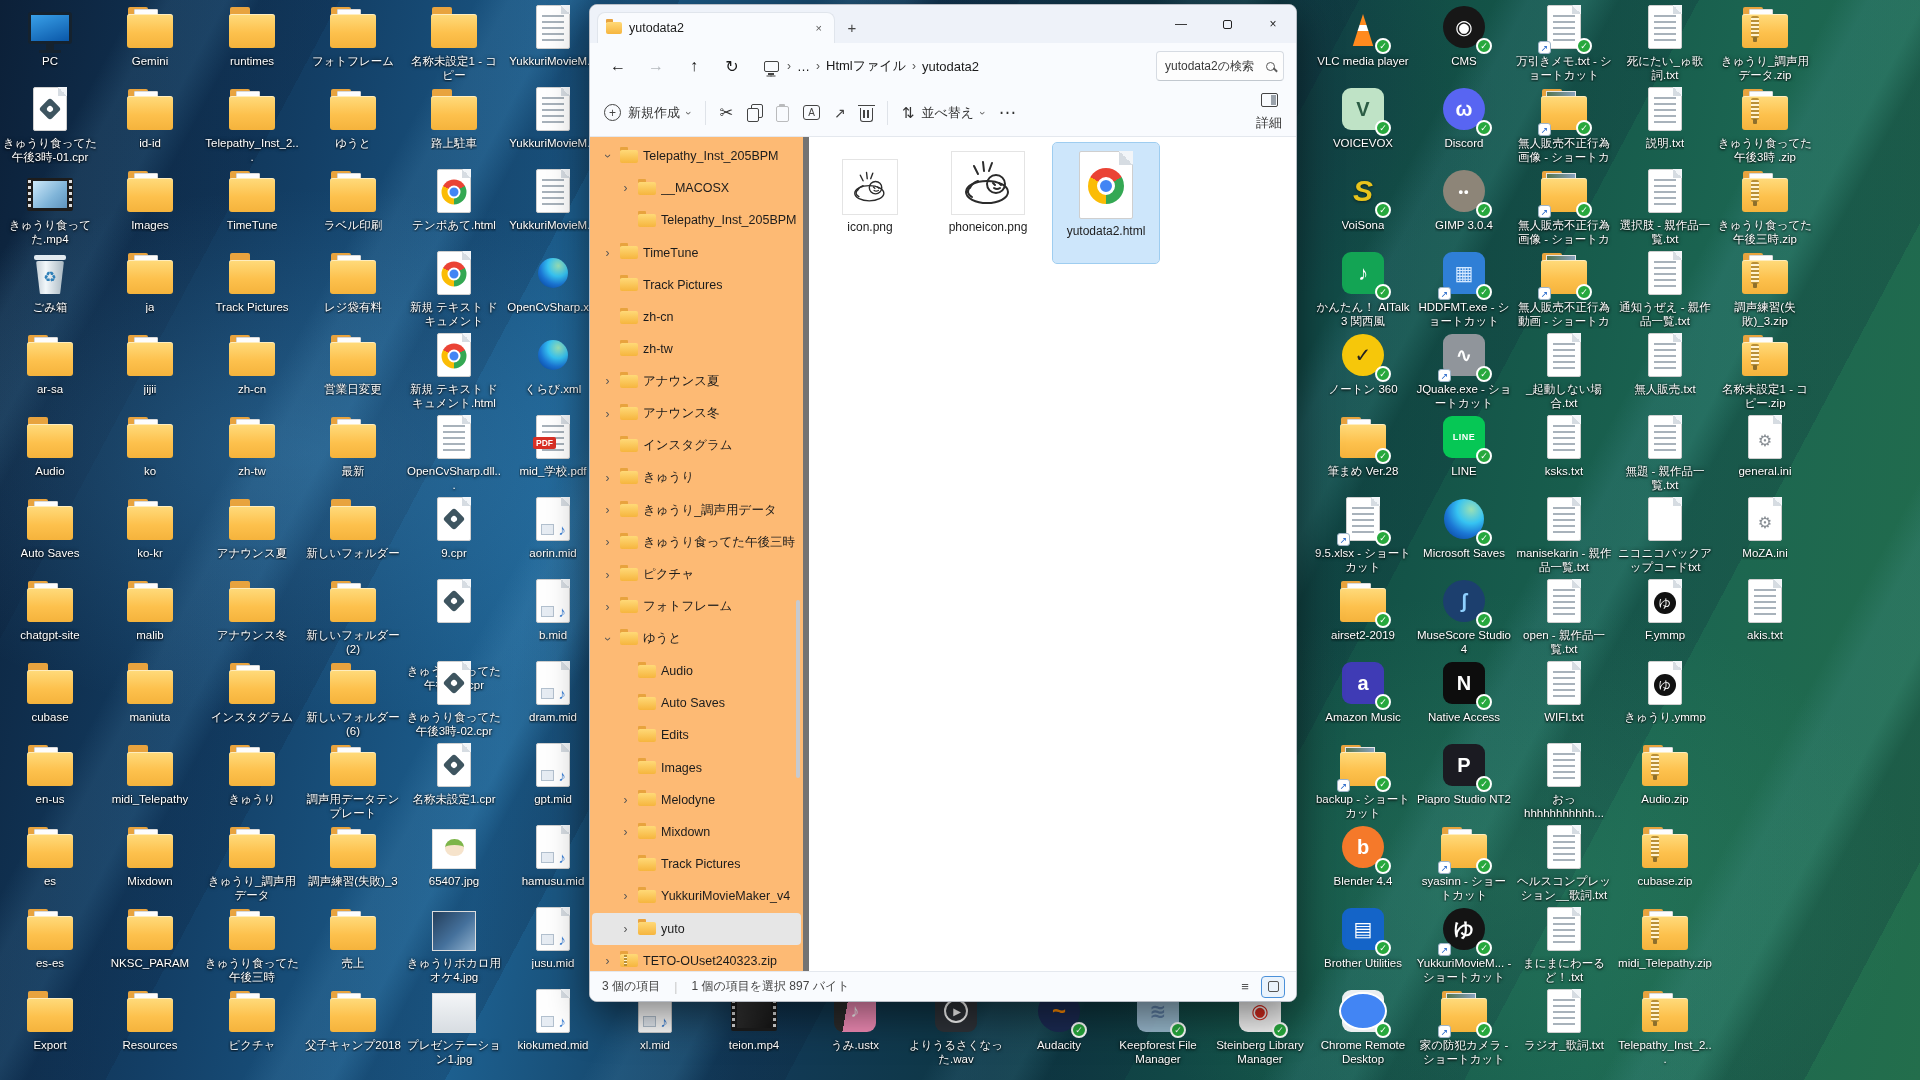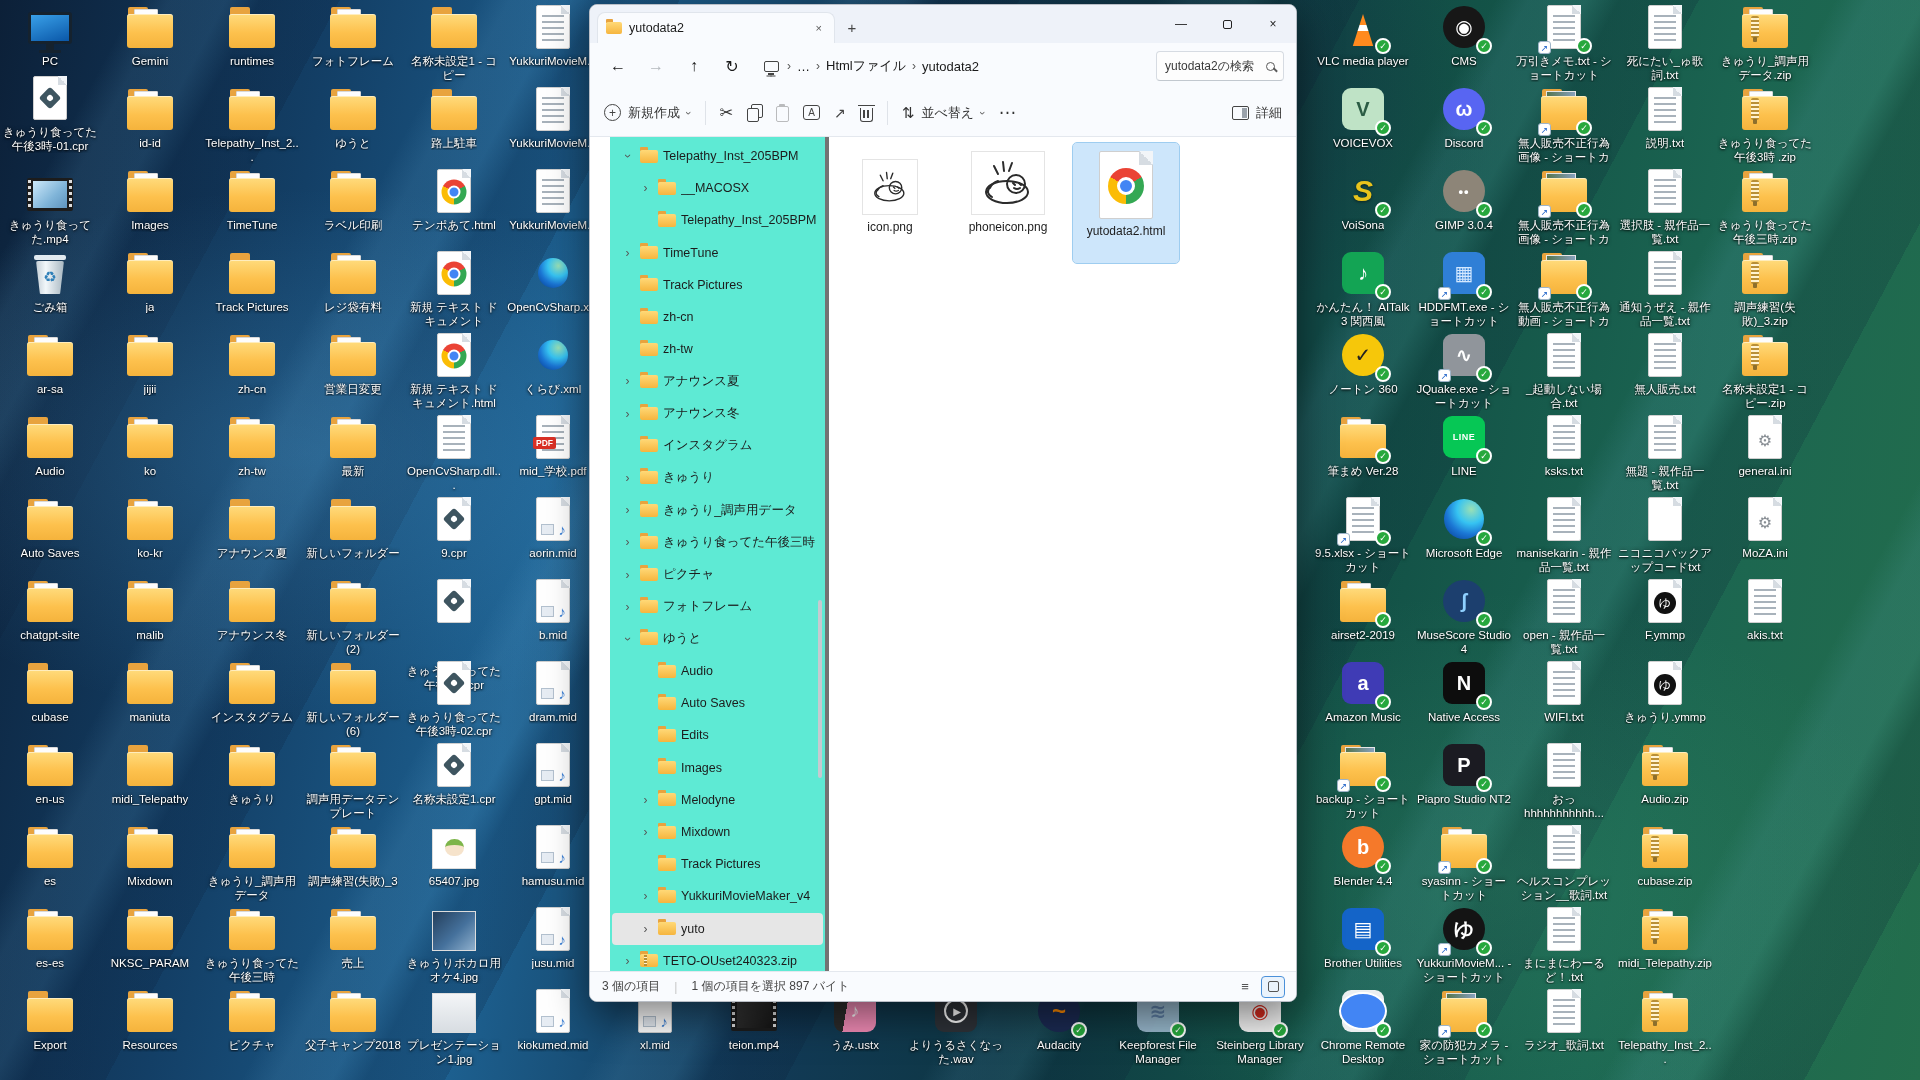--- a/index.html
+++ b/index.html
@@ -126,24 +126,24 @@
   .ic-paste::before { content:""; position:absolute; left:2px; top:-3px; width:6px; height:3px; background:#555; border-radius:1px; }
   .ic-rename { width:17px; height:15px; border:1.5px solid #444; border-radius:3px; font-size:10px; color:#444; display:flex; align-items:center; justify-content:center; }
   .ic-share { font-size:14px; color:#444; }
   .ic-trash { position:relative; width:13px; height:14px; border:1.5px solid #444; border-top:none; border-radius:0 0 3px 3px; margin-top:4px; }
   .ic-trash::before { content:""; position:absolute; left:-3px; top:-3px; width:17px; height:1.5px; background:#444; }
   .ic-trash::after { content:""; position:absolute; left:2.5px; top:2px; width:1.5px; height:8px; background:#444; box-shadow:4px 0 0 #444; }
   .ic-sort { font-size:15px; }
   .ic-more { font-size:17px; letter-spacing:1px; }
   .ic-panel { position:relative; width:17px; height:14px; border:1.5px solid #444; border-radius:2px; }
   .ic-panel::after { content:""; position:absolute; right:1px; top:1px; bottom:1px; width:5px; background:#9aa2ab; }
-  .cmd-right { margin-left:auto; }
+  .cmd-right { margin-left:auto;flex-direction:column; }
 
   .win-body { flex:1; display:flex; min-height:0; background:#fff; }
-  aside { position:relative; width:219px; flex:0 0 auto; background:#5eead4; border-right:4px solid #737373; padding-top:3px; overflow:hidden;margin-left:20px; }
+  aside { position:relative; width:219px; flex:0 0 auto; background:#fdba74; border-right:6px solid #737373; padding-top:3px; overflow:hidden; }
   .tree-item { height:32.2px; display:flex; align-items:center; gap:5px; font-size:12.5px; color:#1c1c1c; border-radius:4px; margin:0 2px; padding-right:4px; }
   .tree-item.sel { background:#e6e6e6; }
   .chev { width:15px; flex:0 0 auto; text-align:center; color:#555; font-size:12px; }
   .chev.open { transform:rotate(90deg); }
   .tfld { position:relative; width:18px; height:13px; flex:0 0 auto; }
   .tfld::before { content:""; position:absolute; top:-3px; left:0; width:8px; height:4px; background:#e8a33e; border-radius:1px 1px 0 0; }
   .tfld::after { content:""; position:absolute; inset:0; border-radius:2px; background:linear-gradient(180deg,#ffd977,#f6b53e); }
   .tfld.zip .zipline { position:absolute; z-index:2; left:4px; top:1px; width:3px; height:11px;
     background:repeating-linear-gradient(180deg,#b98f35 0 1.5px,#fff3d2 1.5px 3px); }
   .tree-label { white-space:nowrap; overflow:hidden; }
@@ -171,21 +171,21 @@
 
 <div class="wall">
 
   <div id="desktop-layer">
       <div class="desktop-item" style="left: 50px; top: 2px;">
         <span class="di-icon">
           <span class="pc-mon"></span>
         </span>
         <div class="di-label">PC</div>
       </div>
-      <div class="desktop-item" style="left: 50px; top: 73px;">
+      <div class="desktop-item" style="left: 50px; top: 84px;">
         <span class="di-icon">
           <span class="doc">
             <span class="cpr-glyph"></span>
           </span>
         </span>
         <div class="di-label">きゅうり食ってた午後3時-01.cpr</div>
       </div>
       <div class="desktop-item" style="left: 50px; top: 166px;">
         <span class="di-icon">
           <span class="film">
@@ -1035,21 +1035,21 @@
           </span>
           <span class="badge-check">✓</span>
         </span>
         <div class="di-label">LINE</div>
       </div>
       <div class="desktop-item" style="left: 1464px; top: 494px;">
         <span class="di-icon">
           <span class="edge-ball big"></span>
           <span class="badge-check">✓</span>
         </span>
-        <div class="di-label">Microsoft Edge</div>
+        <div class="di-label">Microsoft Saves</div>
       </div>
       <div class="desktop-item" style="left: 1464px; top: 576px;">
         <span class="di-icon">
           <span class="app round" style="background:#1c3f6e;color:#8fd0ff;">ʃ</span>
           <span class="badge-check">✓</span>
         </span>
         <div class="di-label">MuseScore Studio 4</div>
       </div>
       <div class="desktop-item" style="left: 1464px; top: 658px;">
         <span class="di-icon">

